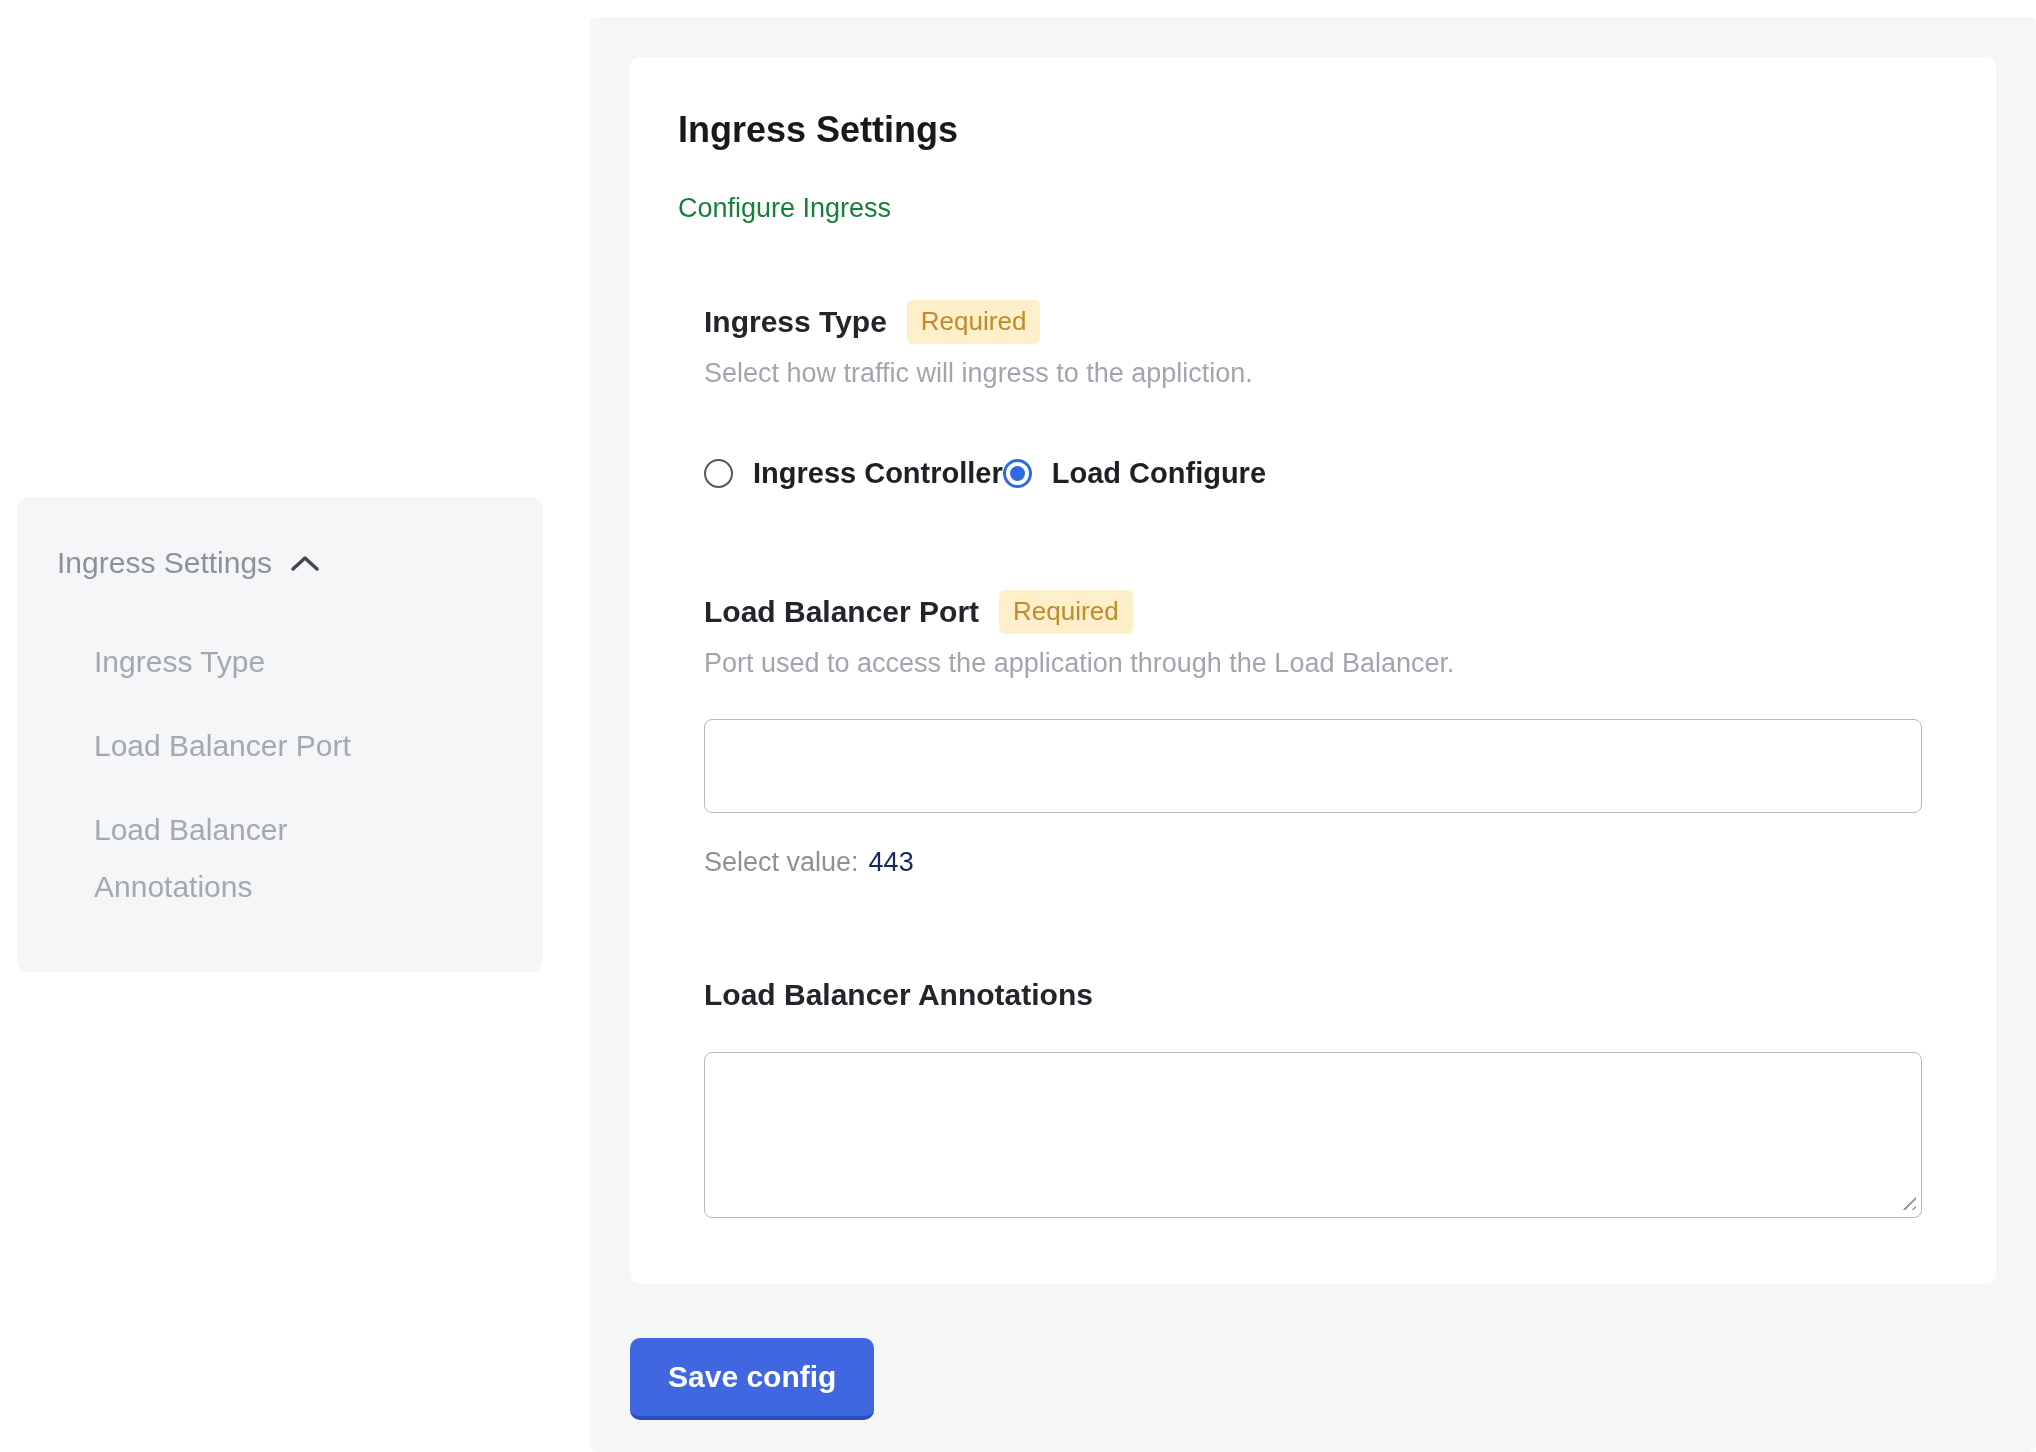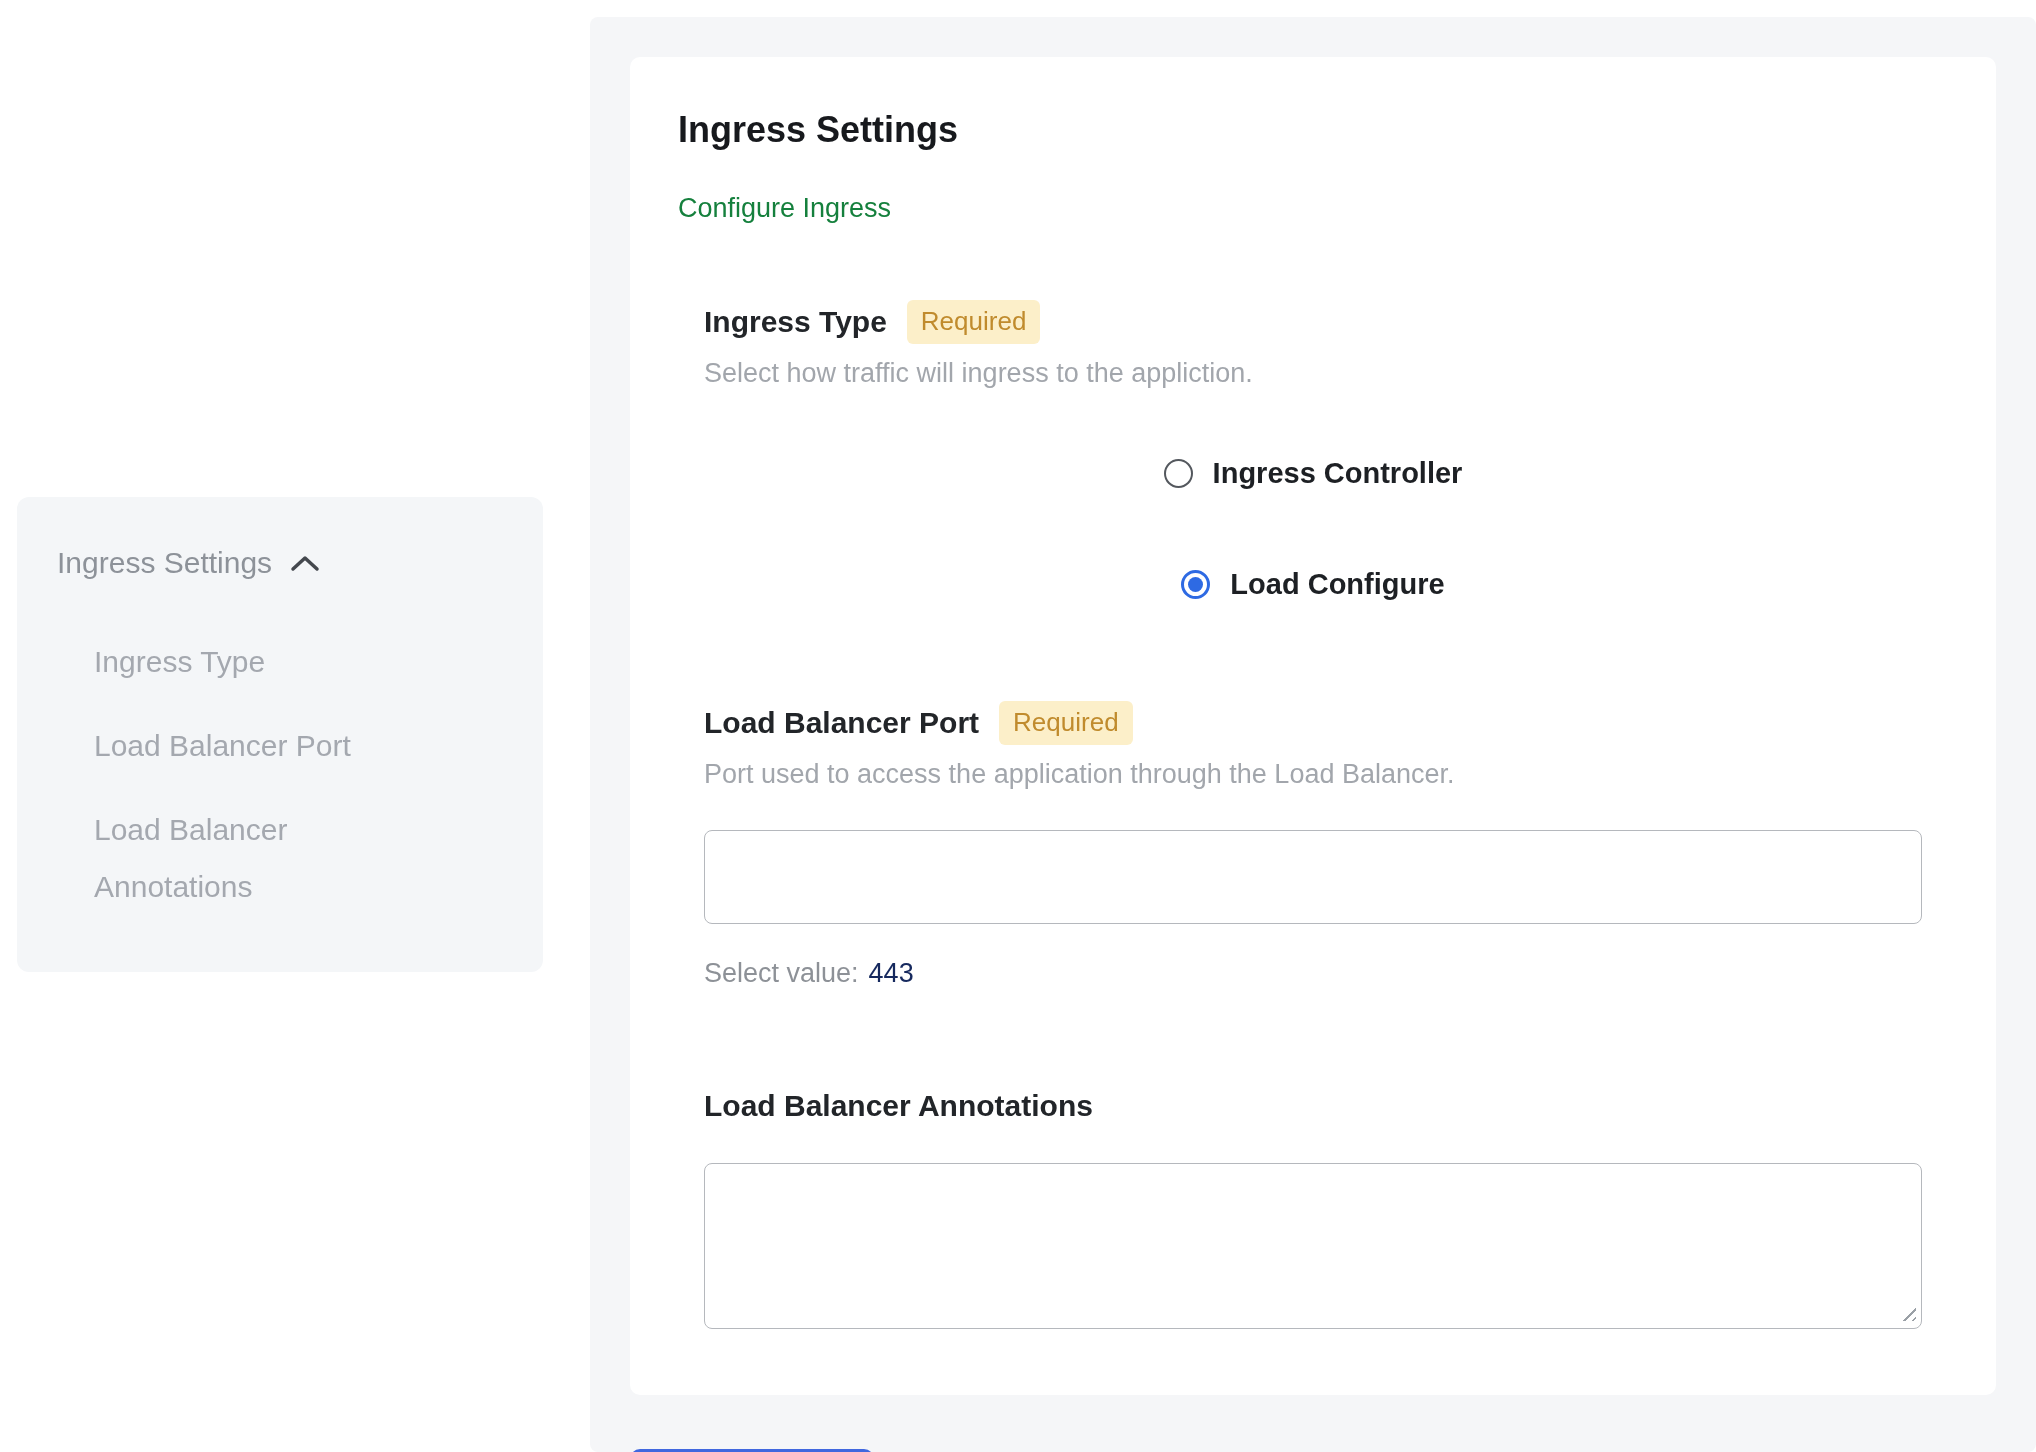--- a/index.html
+++ b/index.html
@@ -100,23 +100,21 @@
   .field-desc {
     font-size: 27px;
     color: #a2a6ac;
     line-height: 1.3;
   }
 
   
   .radio-row {
     display: flex;
     align-items: center;
-    gap: 78px;
     margin-top: 66px;
-    flex-direction: column;
   }
   .radio-option {
     display: inline-flex;
     align-items: center;
     gap: 20px;
     cursor: pointer;
   }
   .radio {
     width: 29px;
     height: 29px;

